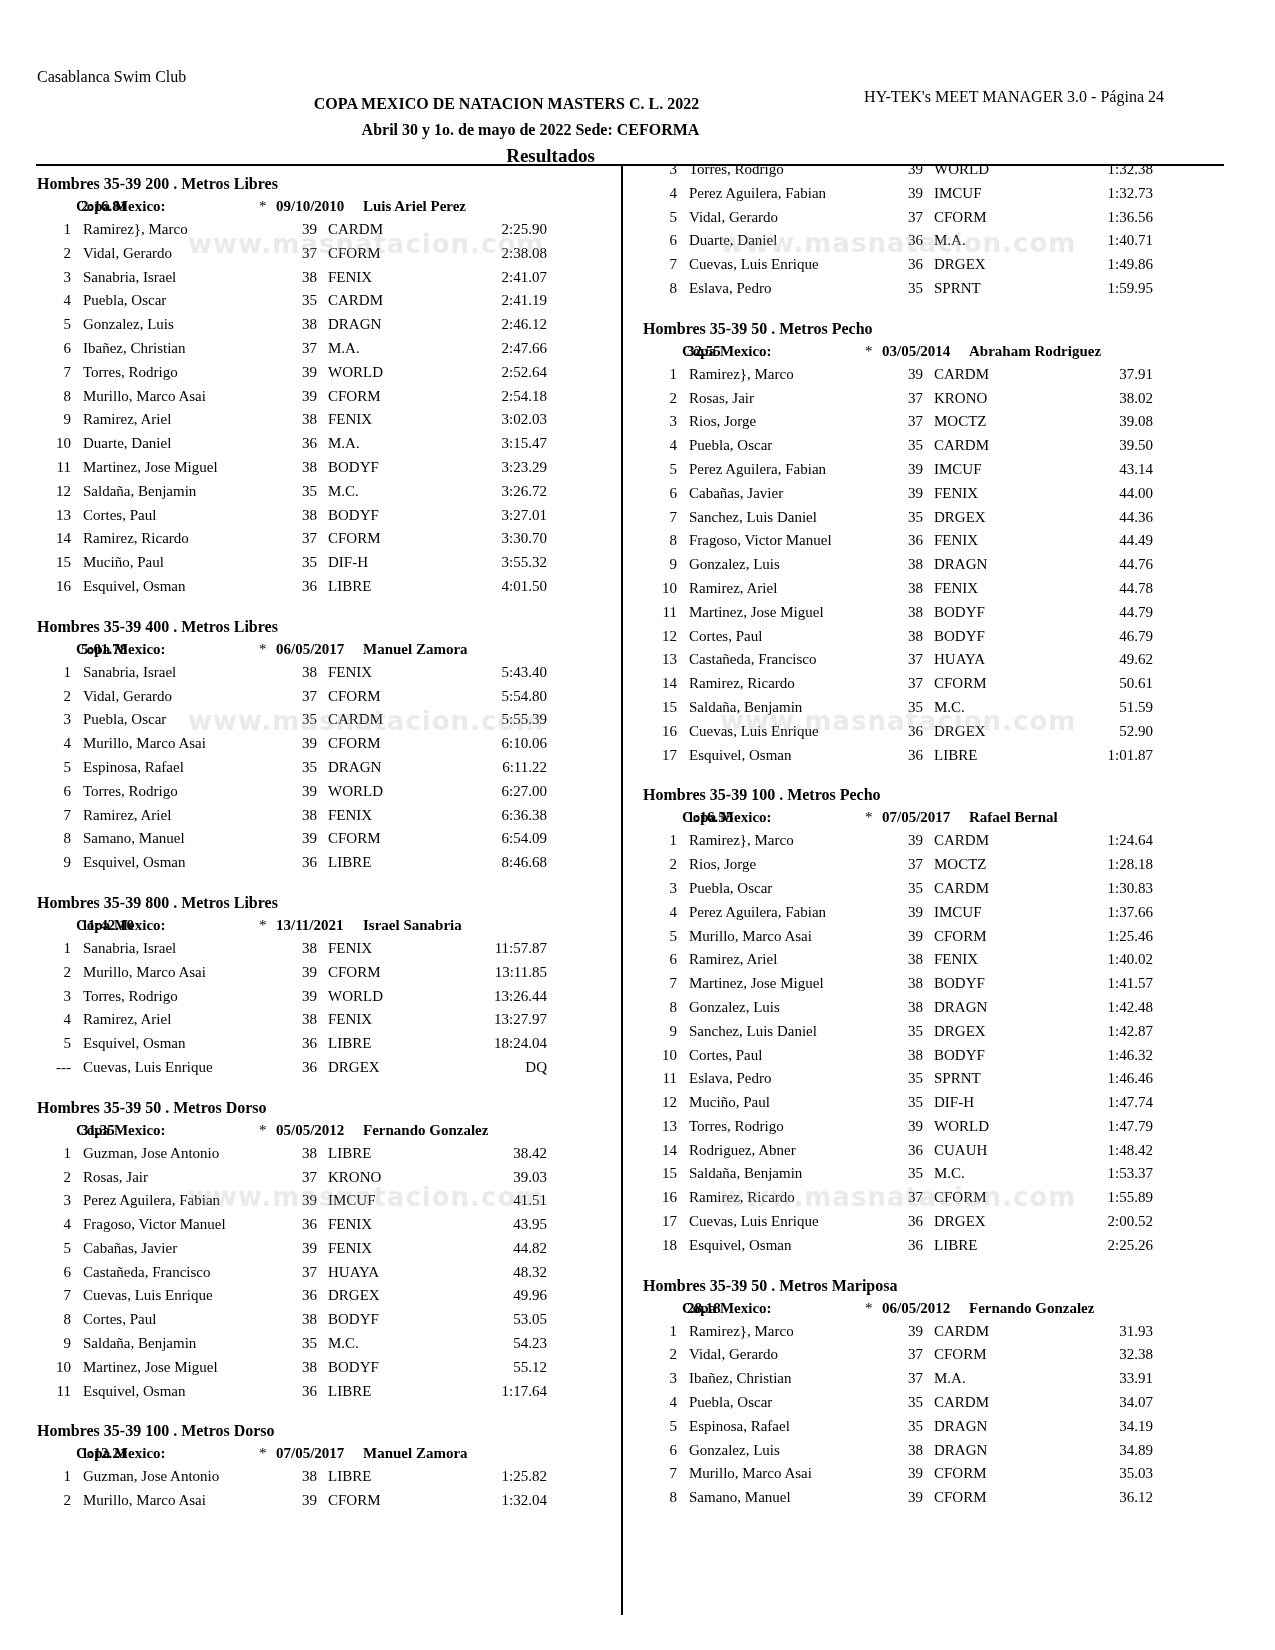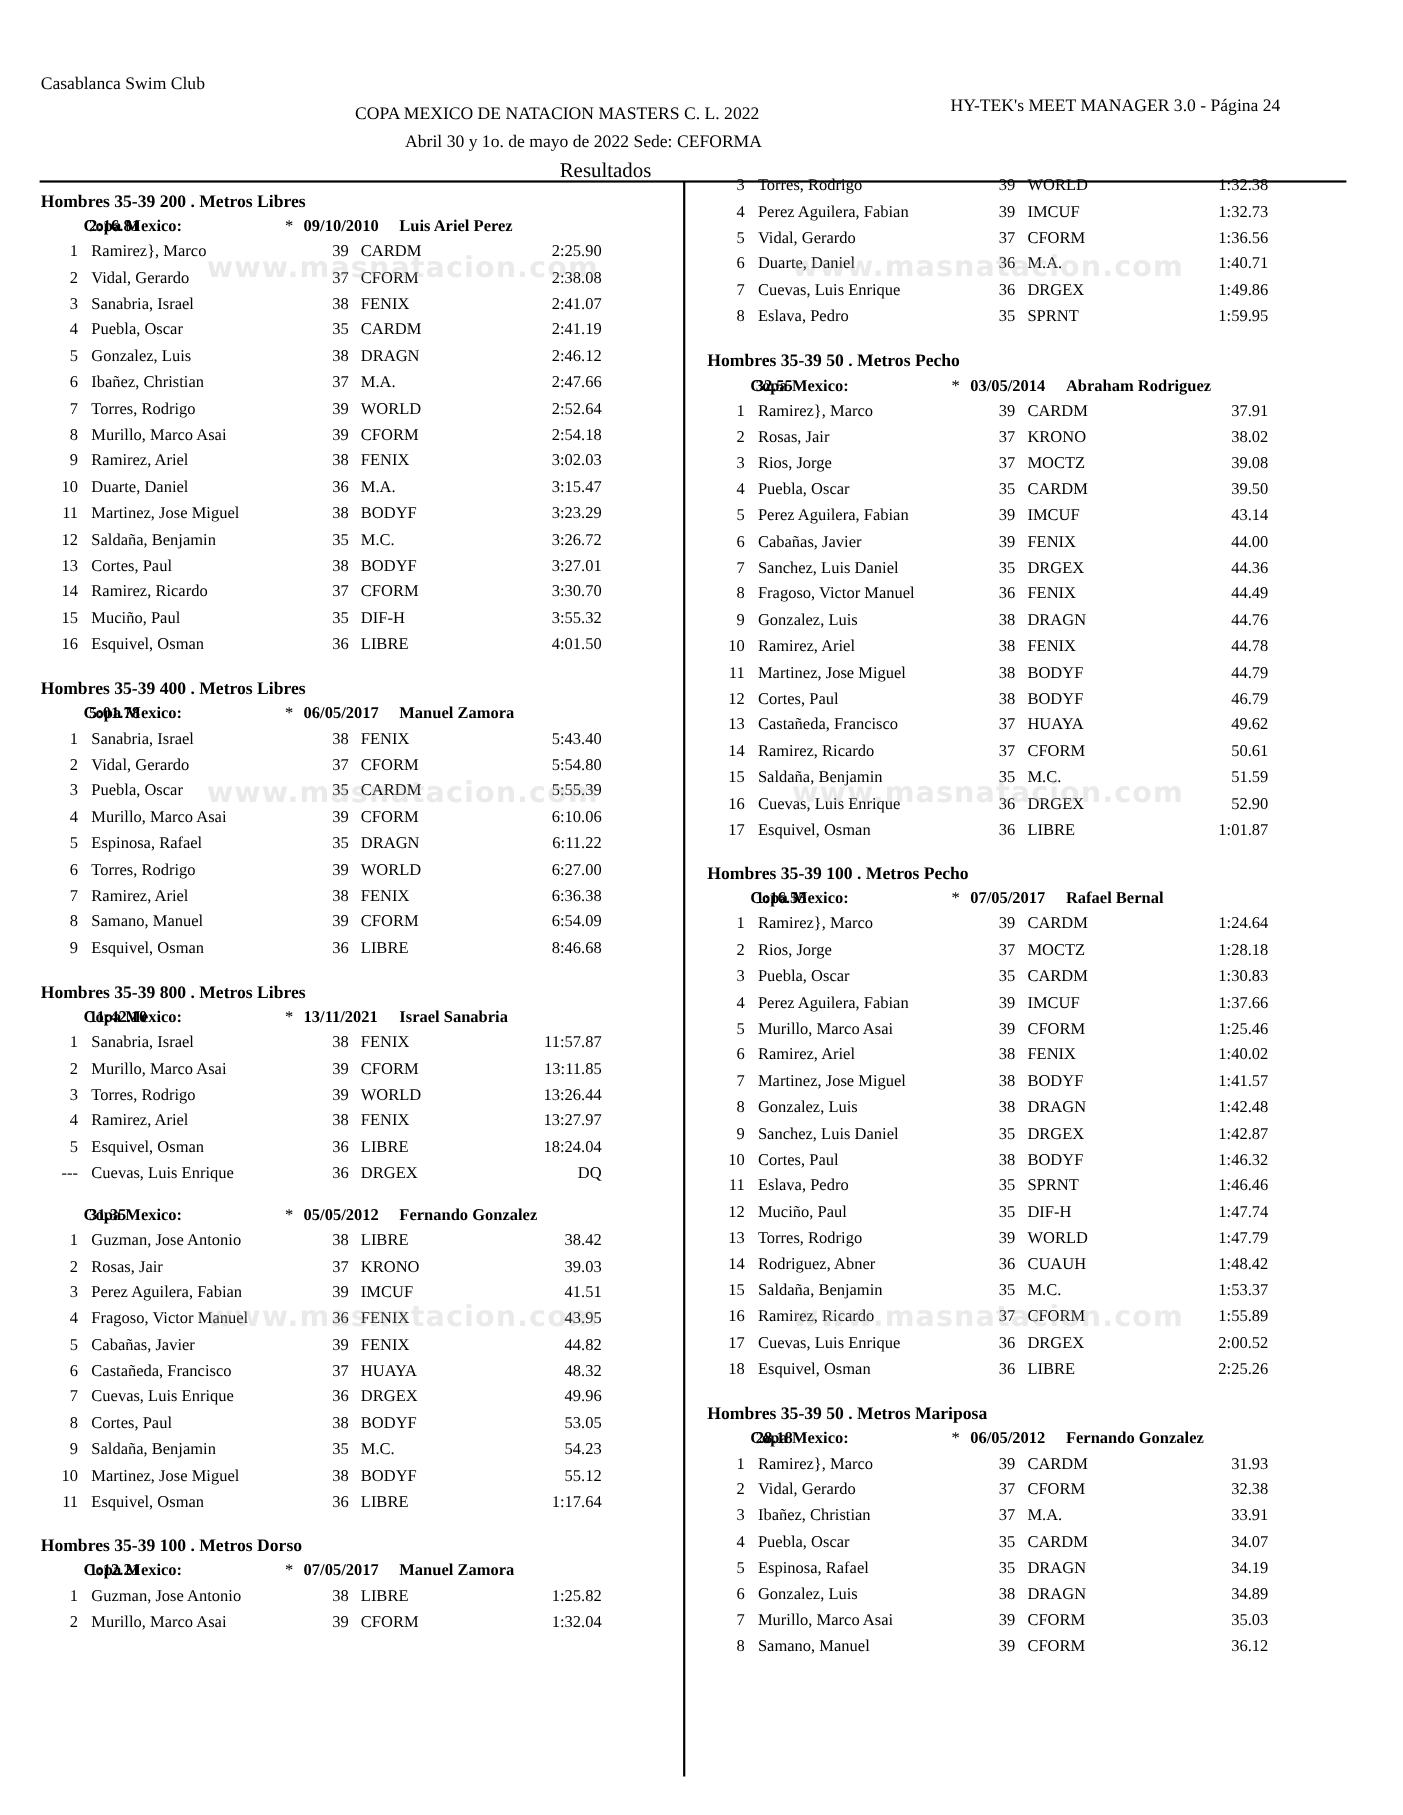--- a/index.html
+++ b/index.html
@@ -4,21 +4,21 @@
   <style>
     html, body { margin: 0; padding: 0; background: #ffffff; }
     body {
       width: 1275px; height: 1650px; position: relative; overflow: hidden;
       font-family: "Liberation Serif", "DejaVu Serif", serif;
       color: #000;
       font-size: 15px;
     }
     .hdr-left { position: absolute; left: 37px; top: 68px; font-size: 16px; }
     .hdr-right { position: absolute; right: 111px; top: 68px; font-size: 16px; margin-top: 20px; }
-    .title { position: absolute; left: 0; width: 1013px; text-align: center; font-weight: normal; }
+    .title { position: absolute; left: 0; width: 1013px; text-align: center; font-weight: bold; }
     .t1 { top: 95px; font-size: 16px; }
     .t2 { top: 121px; font-size: 16px; margin-left: 24px; }
     .t3 { top: 145px; font-size: 19px; margin-left: 44px; }
     .hrule { position: absolute; left: 36px; width: 1188px; top: 164px; height: 2px; background: #000; }
     .vrule { position: absolute; left: 621px; top: 165px; width: 2px; height: 1450px; background: #000; }
 
     .col { position: absolute; top: 165px; }
     .col-left { left: 37px; width: 560px; }
     .col-right { left: 643px; width: 560px; }
 
@@ -302,20 +302,21 @@
         <div class="row">
           <span class="place">---</span>
           <span class="name">Cuevas, Luis Enrique</span>
           <span class="age">36</span>
           <span class="team">DRGEX</span>
           <span class="time">DQ</span>
         </div>
       </div>
       <div class="event">
         <div class="gap"></div>
+        <div class="event-title">Hombres 35-39 50 . Metros Dorso</div>
         <div class="record-line">
           <span class="rec-label">Copa Mexico:</span>
           <span class="rec-time">31.35</span>
           <span class="rec-star">*</span>
           <span class="rec-date">05/05/2012</span>
           <span class="rec-holder">Fernando Gonzalez</span>
         </div>
         <div class="row">
           <span class="place">1</span>
           <span class="name">Guzman, Jose Antonio</span>

